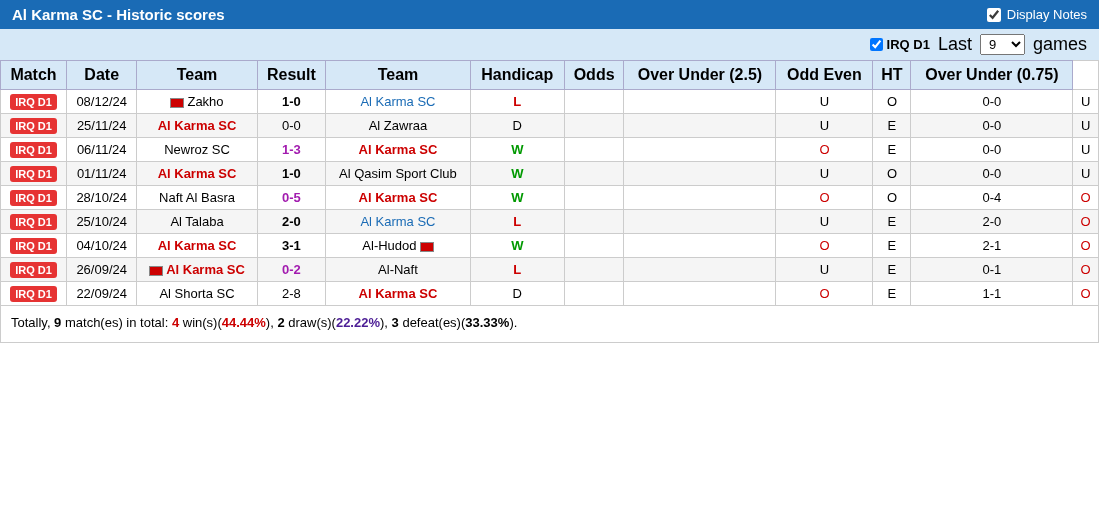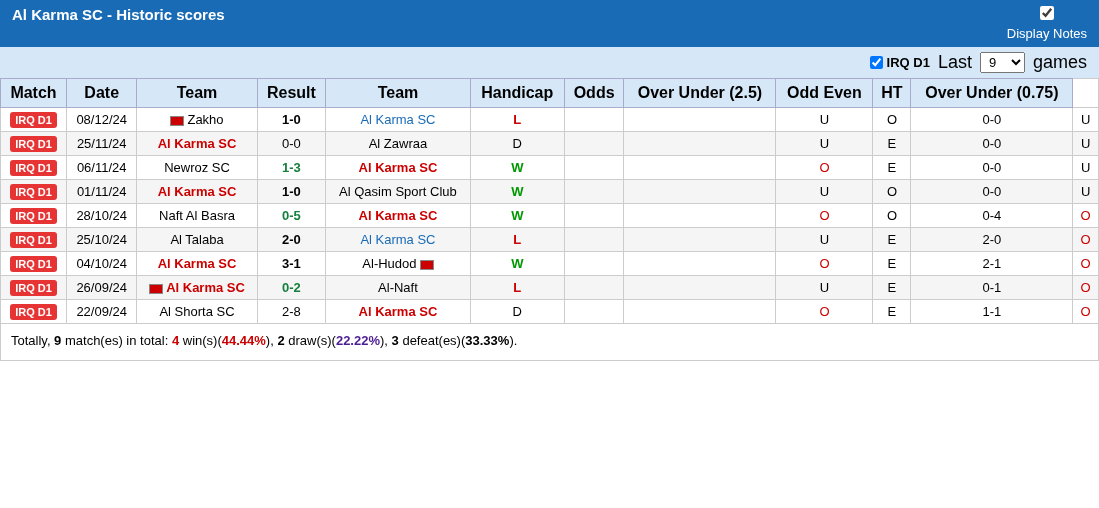--- a/index.html
+++ b/index.html
@@ -6,21 +6,21 @@
     body { font-family: Arial, sans-serif; font-size: 13px; background: #fff; width: 1099px; }
     
     .header-bar {
       background: #1a6bb5;
       color: #fff;
       padding: 6px 12px;
       display: flex;
       justify-content: space-between;
     }
     .header-bar .title { font-size: 15px; font-weight: bold; }
-    .display-notes { display: flex; align-items: center; gap: 6px; font-size: 13px; flex-direction: column; }
+    .display-notes { display: flex; align-items: center; gap: 6px; font-size: 13px; }
     .display-notes input[type=checkbox] { accent-color: #fff; width: 14px; height: 14px; }
 
     .filter-bar {
       background: #d6e8f7;
       padding: 5px 12px;
       display: flex;
       align-items: center;
       justify-content: flex-end;
       gap: 8px;
     }
@@ -60,21 +60,21 @@
       font-weight: bold;
       padding: 2px 5px;
       border-radius: 3px;
       white-space: nowrap;
     }
     .team-red { color: #cc0000; font-weight: bold; }
     .team-blue { color: #1a6bb5; font-weight: normal; }
     .result-green { color: #009900; font-weight: bold; }
     .result-red { color: #cc0000; font-weight: bold; }
     .score-red { color: #000000; font-weight: bold; }
-    .score-blue { color: #15803d; font-weight: bold; }
+    .score-blue { color: #a21caf; font-weight: bold; }
 
     .summary-section {
       background: #fff;
       border: 1px solid #ccc;
       border-top: none;
       padding: 6px 10px;
       font-size: 13px;
       line-height: 1.7;
     }
     .summary-section p { margin-bottom: 2px; }

